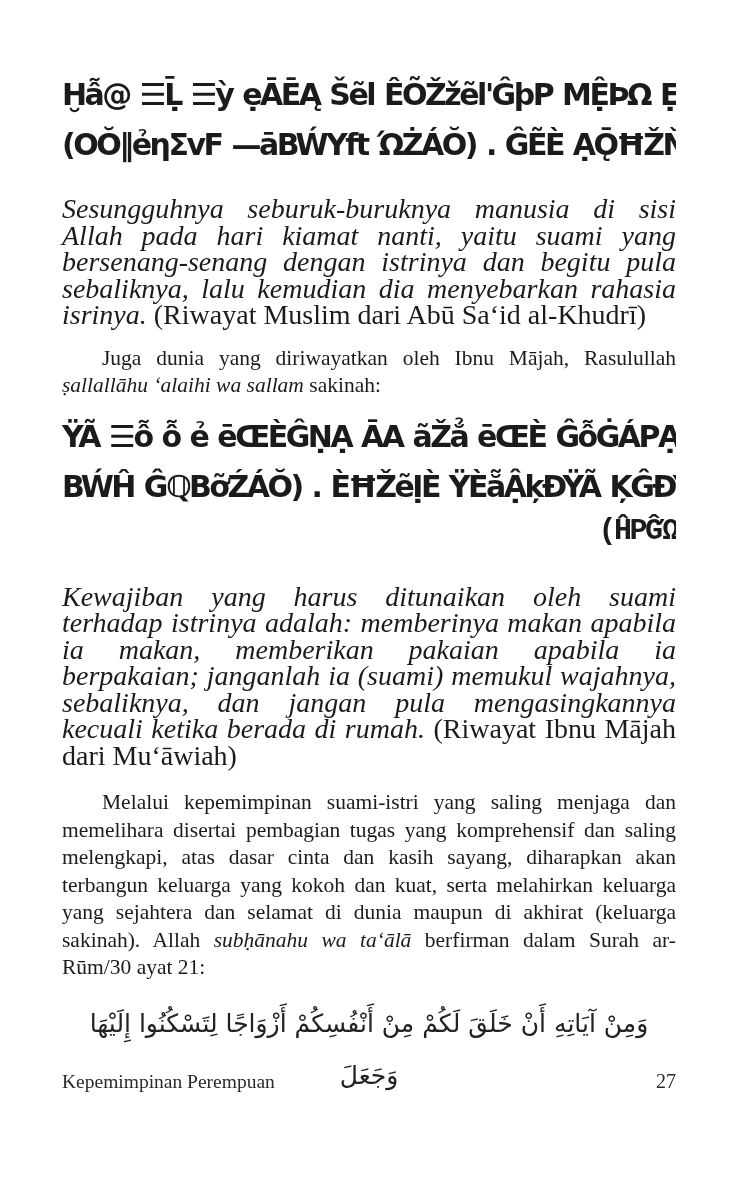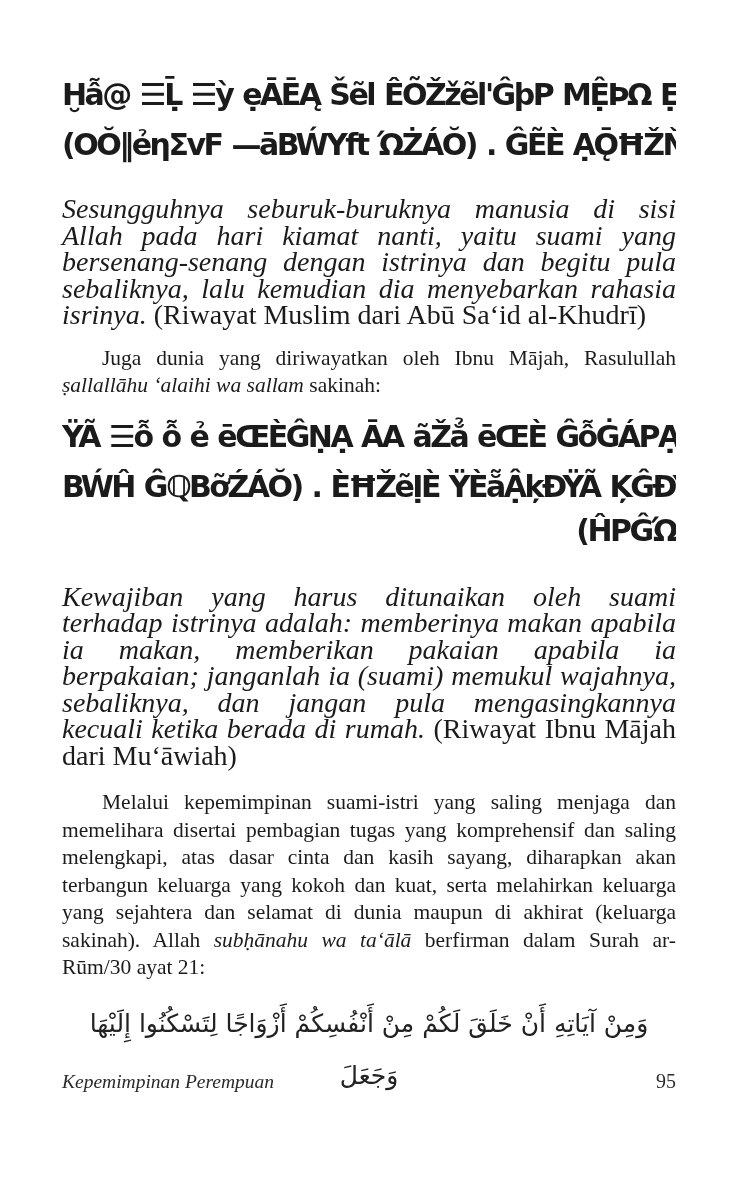--- a/index.html
+++ b/index.html
@@ -19,21 +19,21 @@
     font-family: "DejaVu Sans", sans-serif;
     font-weight: bold;
     font-size: 30px;
     letter-spacing: -2.5px;
     line-height: 50px;
     text-align: center;
     word-spacing: 2px;
     white-space: nowrap;
   }
   .garbled .gline { overflow: hidden; }
-  .garbled .gline.right { text-align: right; line-height: 38px; }
+  .garbled .gline.right { text-align: right; line-height: 38px; font-family: Liberation Mono, monospace; }
   .g1 { margin-bottom: 26px; }
   .g2 { margin-top: 12px; margin-bottom: 34px; }
   
   .trans {
     margin: 0;
     font-size: 28px;
     line-height: 26.5px;
     text-align: justify;
     font-style: italic;
   }
@@ -63,21 +63,20 @@
   .footer {
     position: absolute;
     left: 62px;
     right: 59px;
     top: 1070px;
     display: flex;
     justify-content: space-between;
     align-items: baseline;
   }
   .footer .ftitle {
-    font-style: italic;
     font-size: 19.5px;
     color: #2a2a2a;
   }
   .footer .fnum {
     font-size: 20px;
     color: #2a2a2a;
   }
 </style>
 </head>
 <body>
@@ -102,16 +101,16 @@
   <p class="trans"><span>Kewajiban yang harus ditunaikan oleh suami terhadap istrinya adalah: memberinya makan apabila ia makan, memberikan pakaian apabila ia berpakaian; janganlah ia (suami) memukul wajahnya, sebaliknya, dan jangan pula mengasingkannya kecuali ketika berada di rumah.</span><span class="roman"> (Riwayat Ibnu Mājah dari Mu‘āwiah)</span></p>
 
   <p class="bodyp mt2"><span>Melalui kepemimpinan suami-istri yang saling menjaga dan memelihara disertai pembagian tugas yang komprehensif dan saling melengkapi, atas dasar cinta dan kasih sayang, diharapkan akan terbangun keluarga yang kokoh dan kuat, serta melahirkan keluarga yang sejahtera dan selamat di dunia maupun di akhirat (keluarga sakinah). Allah </span><span class="ital">subḥānahu wa ta‘ālā</span><span> berfirman dalam Surah ar-Rūm/30 ayat 21:</span></p>
 
   <div class="quran" dir="rtl">
     <div>وَمِنْ آيَاتِهِ أَنْ خَلَقَ لَكُمْ مِنْ أَنْفُسِكُمْ أَزْوَاجًا لِتَسْكُنُوا إِلَيْهَا وَجَعَلَ</div>
   </div>
 
   <div class="footer">
     <span class="ftitle">Kepemimpinan Perempuan</span>
-    <span class="fnum">95</span>
+    <span class="fnum">27</span>
   </div>
 
 </div>
 
 </body></html>

